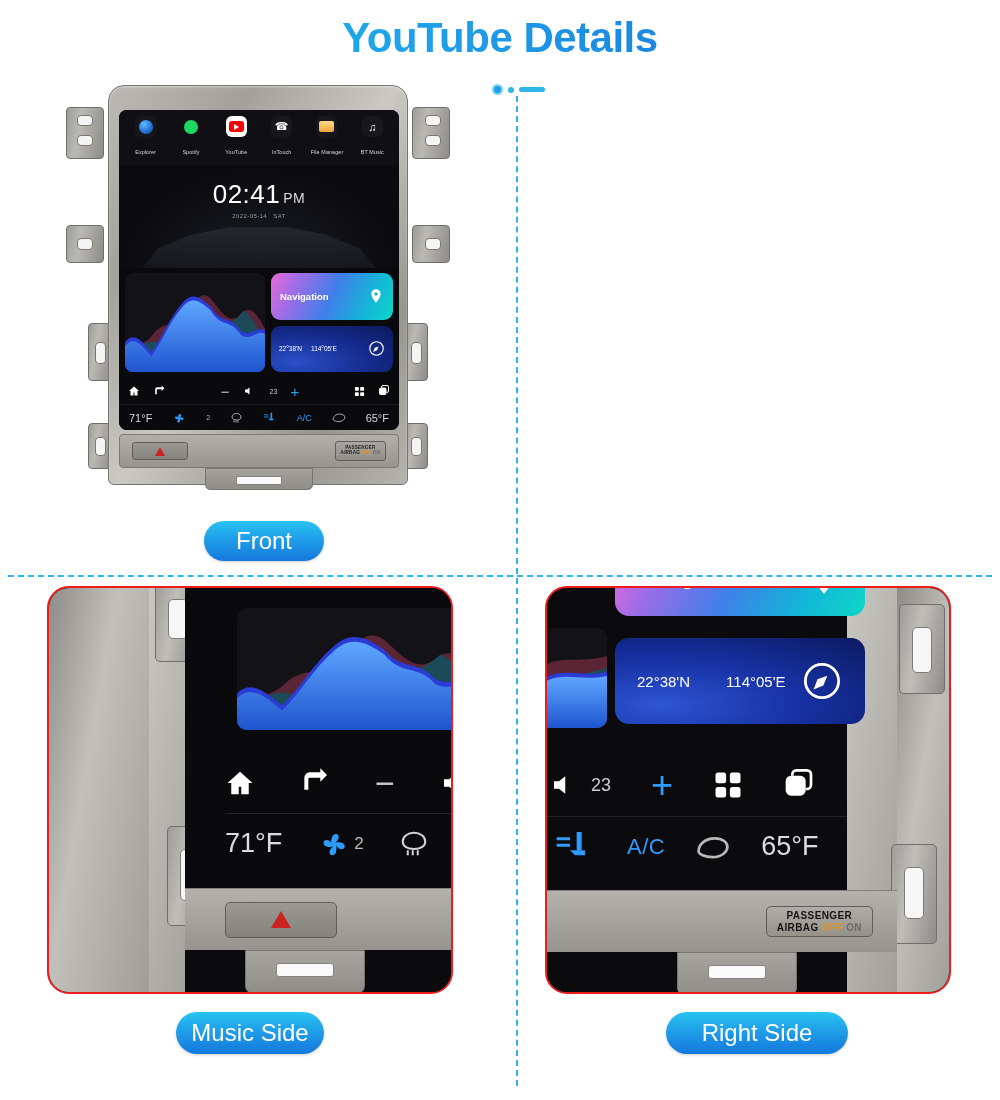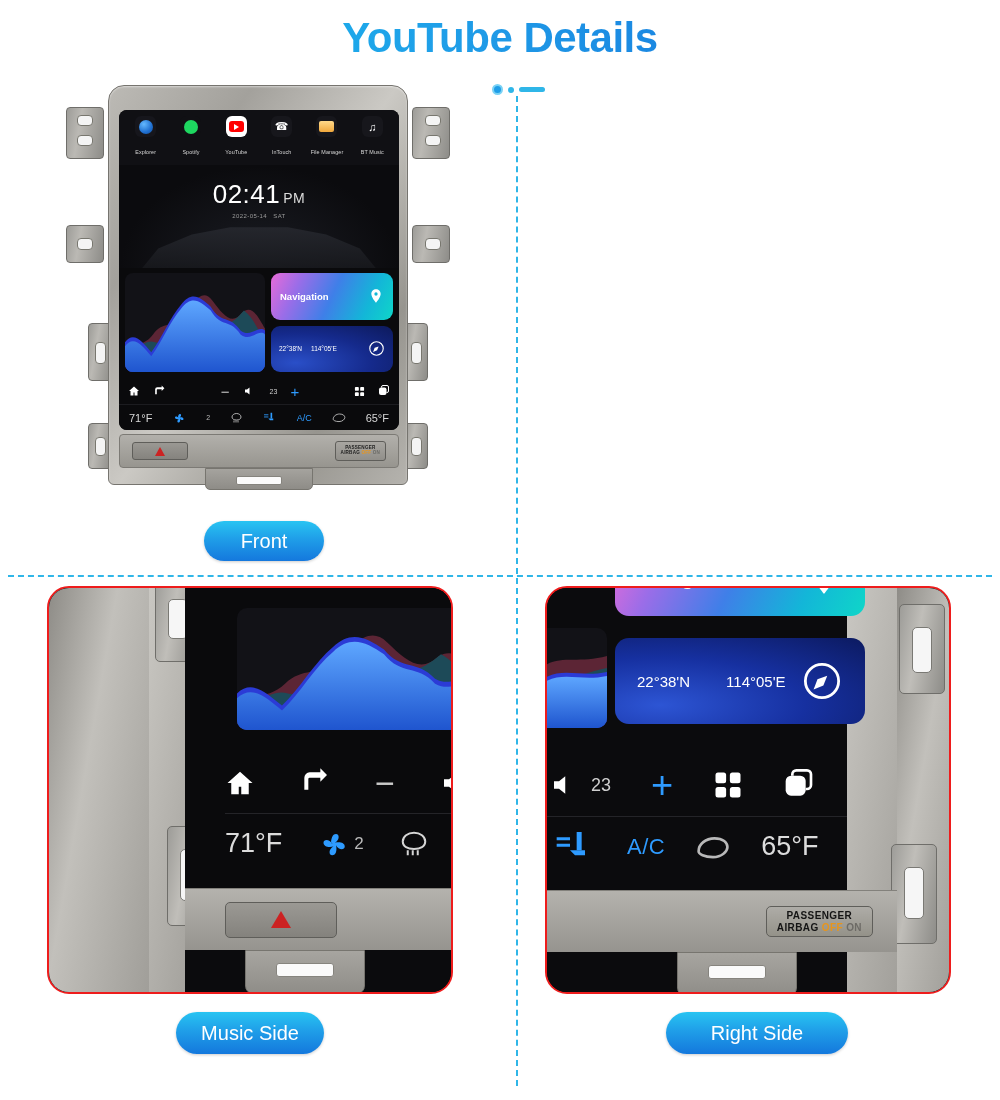--- a/index.html
+++ b/index.html
@@ -52,21 +52,21 @@
   }
   .dot-marker .dash {
     width: 26px; height: 5px; border-radius: 3px; background: #2fb6e8;
   }
 
   
   .pill {
     position: absolute;
     display: flex; align-items: center; justify-content: center;
     color: #fff;
-    font-size: 20px;
+    font-size: 24px;
     border-radius: 30px;
     background: linear-gradient(180deg, #28c4f2 0%, #1f9ee8 45%, #1478dd 100%);
     box-shadow: 0 1px 3px rgba(0,0,0,.2);
   }
   #pill-front { left: 204px; top: 521px; width: 120px; height: 40px; }
   #pill-left  { left: 176px; top: 1012px; width: 148px; height: 42px; }
   #pill-right { left: 666px; top: 1012px; width: 182px; height: 42px; }
 
   
   .device-front {

